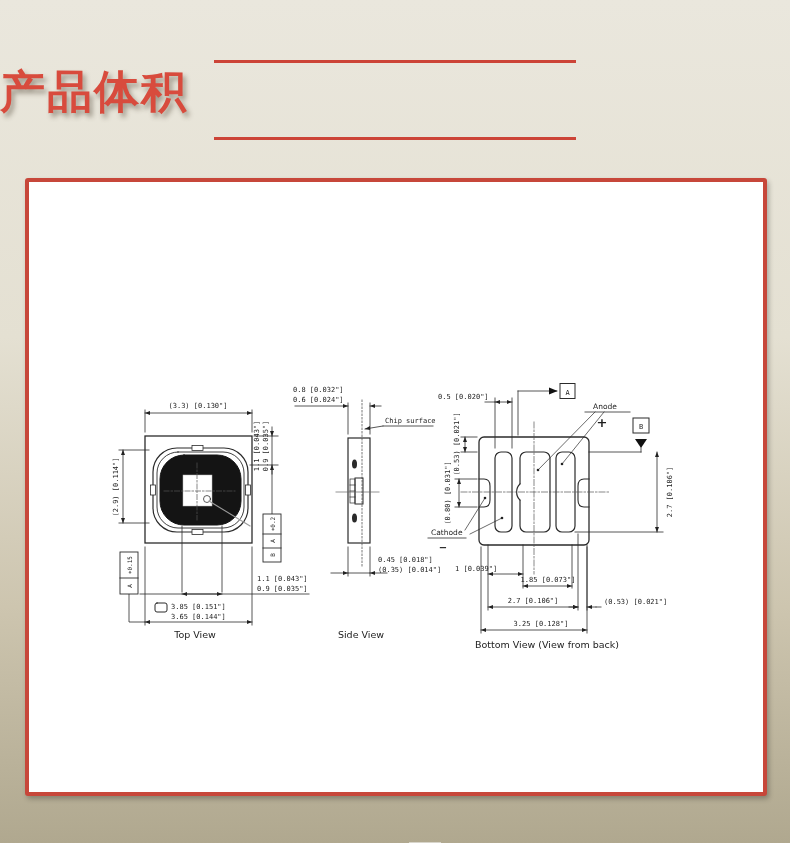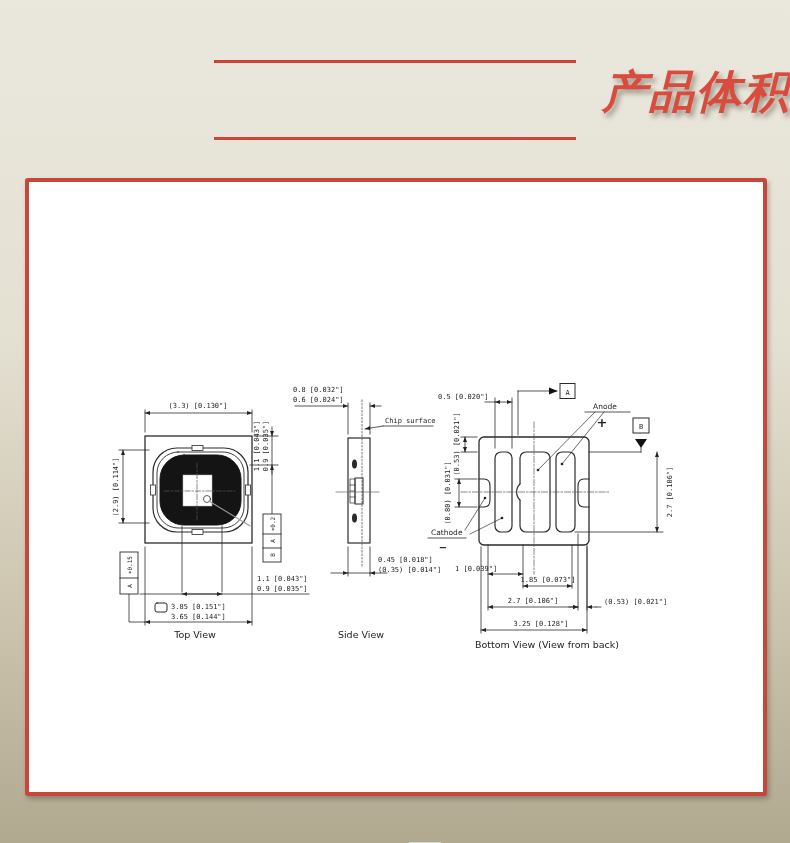--- a/index.html
+++ b/index.html
@@ -2,23 +2,23 @@
 <html><head>
 <meta charset="utf-8">
 <style>
   html,body{margin:0;padding:0;}
   .page{position:relative;width:790px;height:843px;overflow:hidden;
         background:linear-gradient(180deg,#eae7dd 0%,#e4e0d2 40%,#cdc5af 72%,#b0a88f 100%);
         font-family:"Liberation Sans", sans-serif;}
   .hdr-rule{position:absolute;left:50%;margin-left:-181px;width:362px;height:3px;background:#cc4437;}
   .hdr-rule.top{top:60px;}
   .hdr-rule.bot{top:137px;}
-  .hdr-title{position:absolute;top:62px;left:0;right:0;text-align:right;
+  .hdr-title{position:absolute;top:62px;left:0;right:0;text-align:left;
              font-size:45px;font-weight:bold;color:#d84b3d;letter-spacing:2px;
-             text-shadow:3px 4px 5px rgba(70,60,45,.45);font-style:italic;}
+             text-shadow:3px 4px 5px rgba(70,60,45,.45);}
   .card{position:absolute;left:25px;top:178px;width:734px;height:610px;
         background:#ffffff;border:4px solid #c7473a;border-radius:3px;
         box-shadow:2px 3px 5px rgba(0,0,0,.25);}
   .card svg{position:absolute;left:0;top:0;}
   svg text{font-family:"DejaVu Sans Mono", monospace;fill:#1c1c1c;font-size:7px;}
   svg text.viewlabel{font-family:"DejaVu Sans", sans-serif;font-size:9.5px;fill:#222;}
   svg text.small{font-size:6px;}
   svg text.sign{font-family:"DejaVu Sans", sans-serif;font-weight:bold;}
   .wm-dash{position:absolute;left:380px;top:660px;width:32px;height:2px;background:#d8d5cb;}
 </style>

